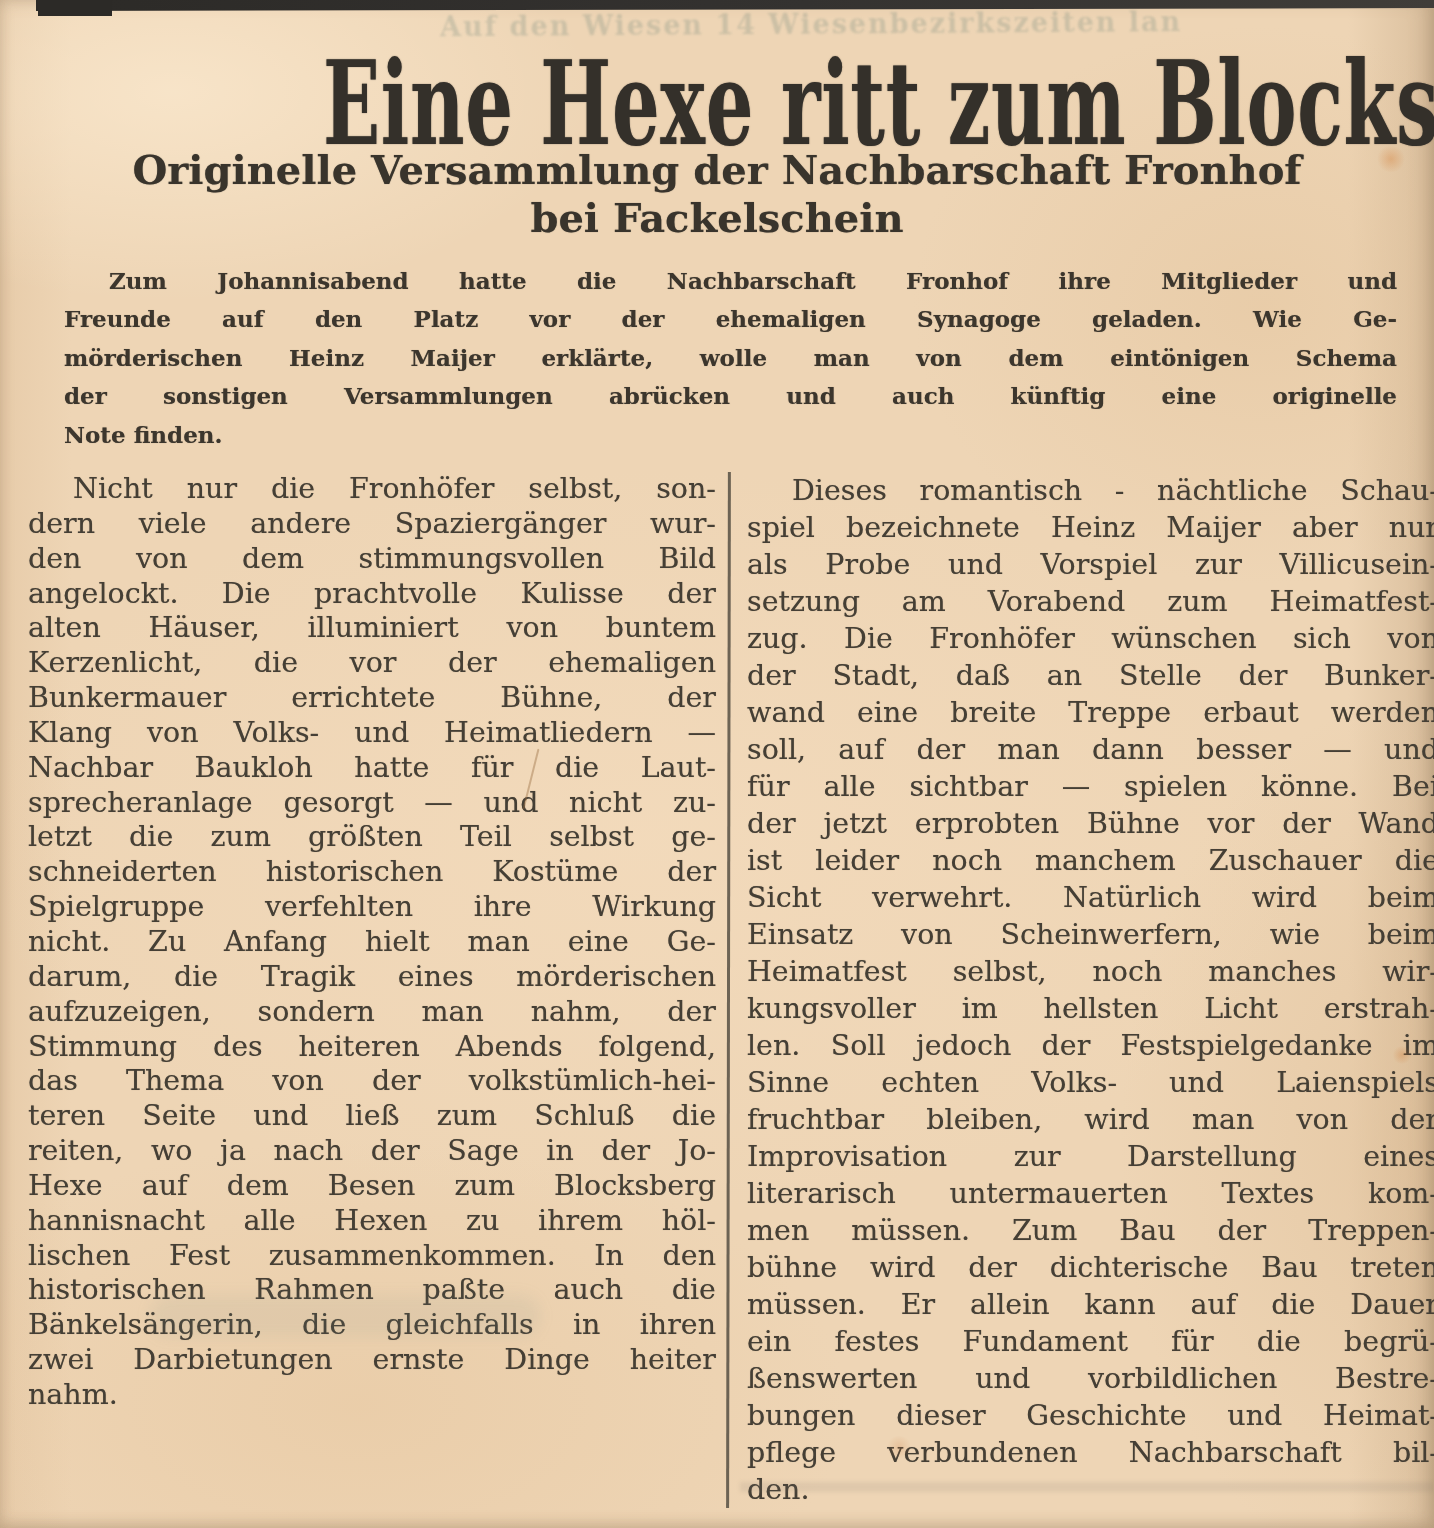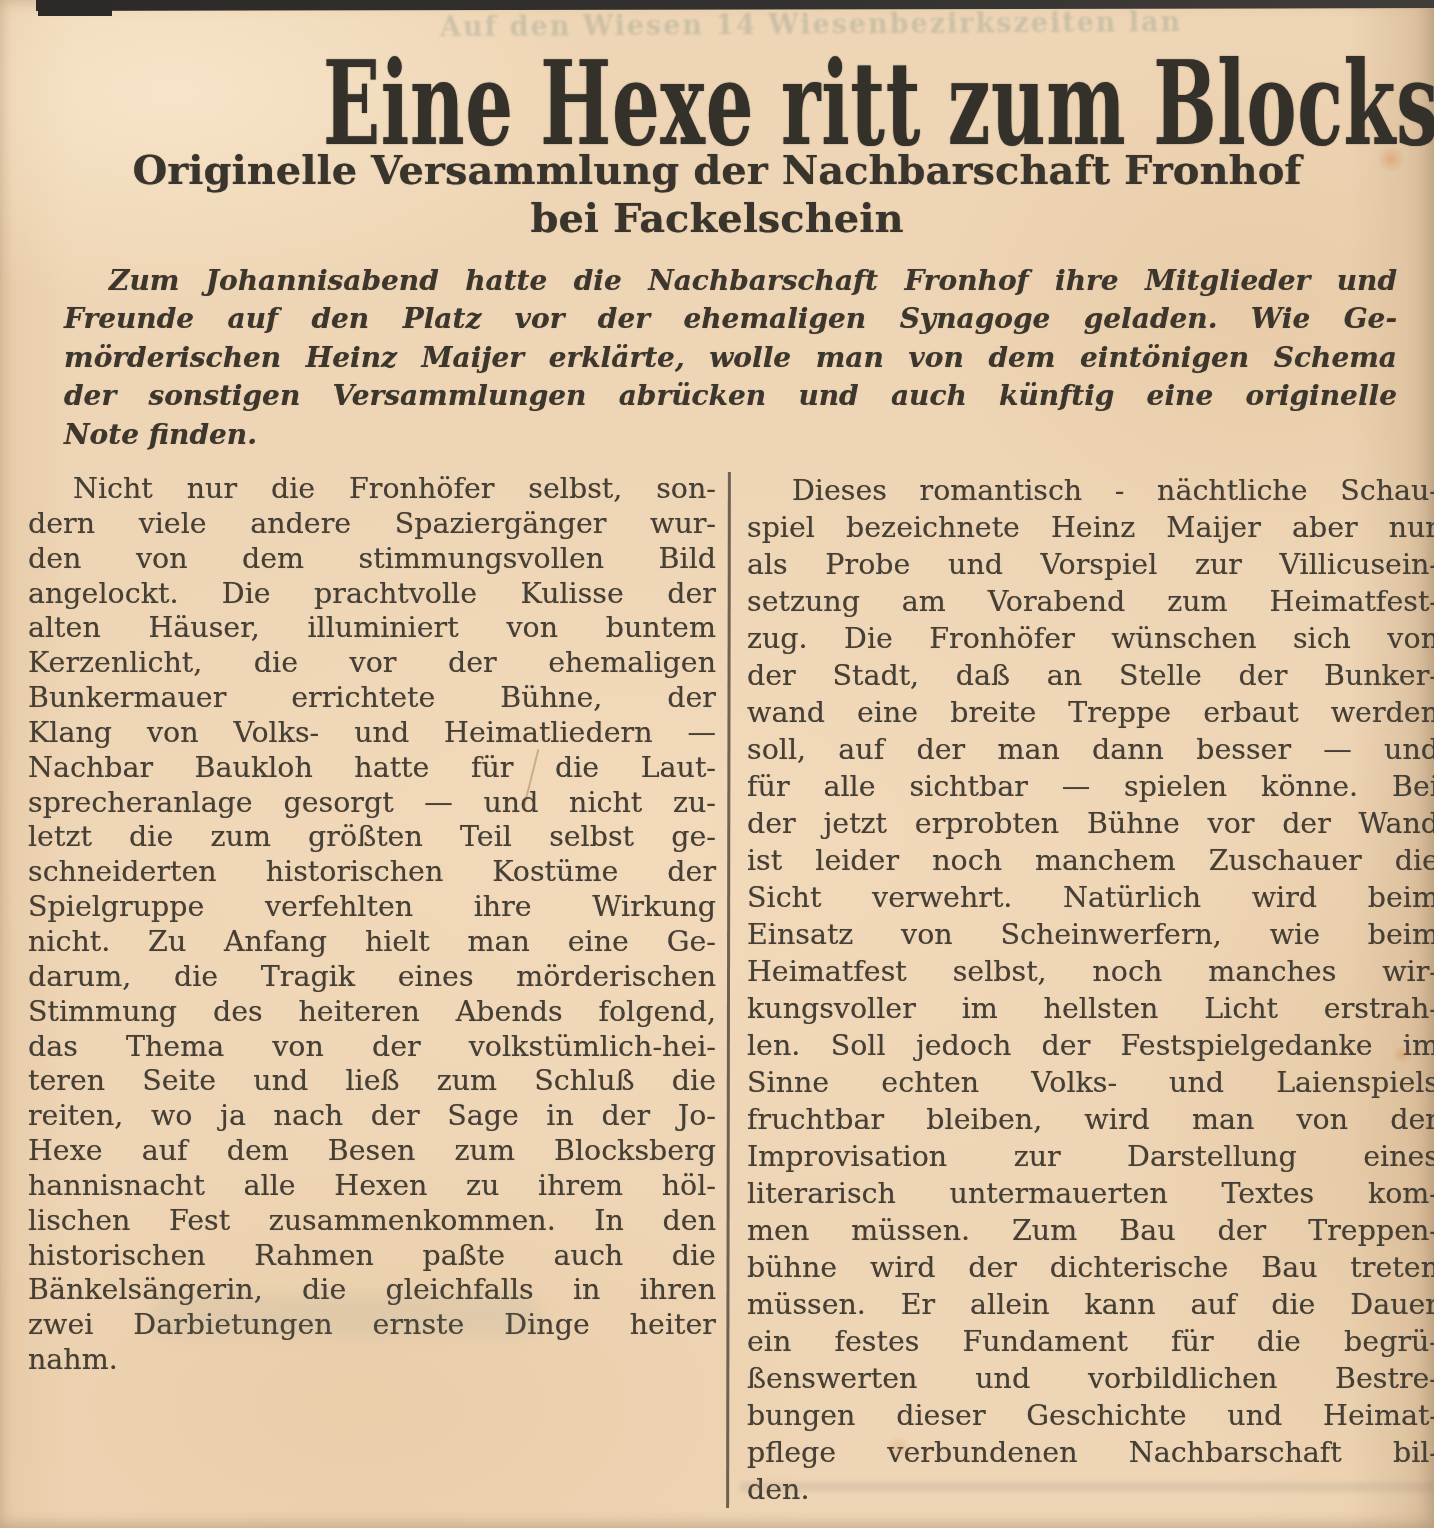--- a/index.html
+++ b/index.html
@@ -57,24 +57,23 @@
     letter-spacing: 1px;
   }
   .subhead {
     position: absolute; left: 0; top: 146px; width: 100%;
     text-align: center; font-weight: bold; color: #39342c;
     font-size: 40px; line-height: 48px;
     text-shadow: 0 0 1px rgba(57,52,44,0.55);
   }
   .lead {
     position: absolute; left: 64px; top: 262px; width: 1333px;
-    font-size: 28px; font-weight: bold; line-height: 38.4px;
+    font-size: 23px; font-weight: bold; line-height: 38.4px;
     color: #3c362d;
     text-shadow: 0 0 0.8px rgba(60,54,45,0.5);
-    font-style: italic;
   }
   .col {
     position: absolute; top: 472px;
     font-size: 28.5px;
     color: #453f35;
     text-shadow: 0 0 0.7px rgba(69,63,53,0.5);
   }
   .col-left  { left: 28px;  width: 688px; line-height: 34.85px; }
   .col-right { left: 747px; width: 692px; line-height: 37px; }
   .line { text-align: justify; text-align-last: justify; }
@@ -135,20 +134,21 @@
       <div class="line">Kerzenlicht, die vor der ehemaligen</div>
       <div class="line">Bunkermauer errichtete Bühne, der</div>
       <div class="line">Klang von Volks- und Heimatliedern —</div>
       <div class="line">Nachbar Baukloh hatte für die Laut-</div>
       <div class="line">sprecheranlage gesorgt — und nicht zu-</div>
       <div class="line">letzt die zum größten Teil selbst ge-</div>
       <div class="line">schneiderten historischen Kostüme der</div>
       <div class="line">Spielgruppe verfehlten ihre Wirkung</div>
       <div class="line">nicht. Zu Anfang hielt man eine Ge-</div>
       <div class="line">darum, die Tragik eines mörderischen</div>
+      <div class="line">aufzuzeigen, sondern man nahm, der</div>
       <div class="line">Stimmung des heiteren Abends folgend,</div>
       <div class="line">das Thema von der volkstümlich-hei-</div>
       <div class="line">teren Seite und ließ zum Schluß die</div>
       <div class="line">reiten, wo ja nach der Sage in der Jo-</div>
       <div class="line">Hexe auf dem Besen zum Blocksberg</div>
       <div class="line">hannisnacht alle Hexen zu ihrem höl-</div>
       <div class="line">lischen Fest zusammenkommen. In den</div>
       <div class="line">historischen Rahmen paßte auch die</div>
       <div class="line">Bänkelsängerin, die gleichfalls in ihren</div>
       <div class="line">zwei Darbietungen ernste Dinge heiter</div>

